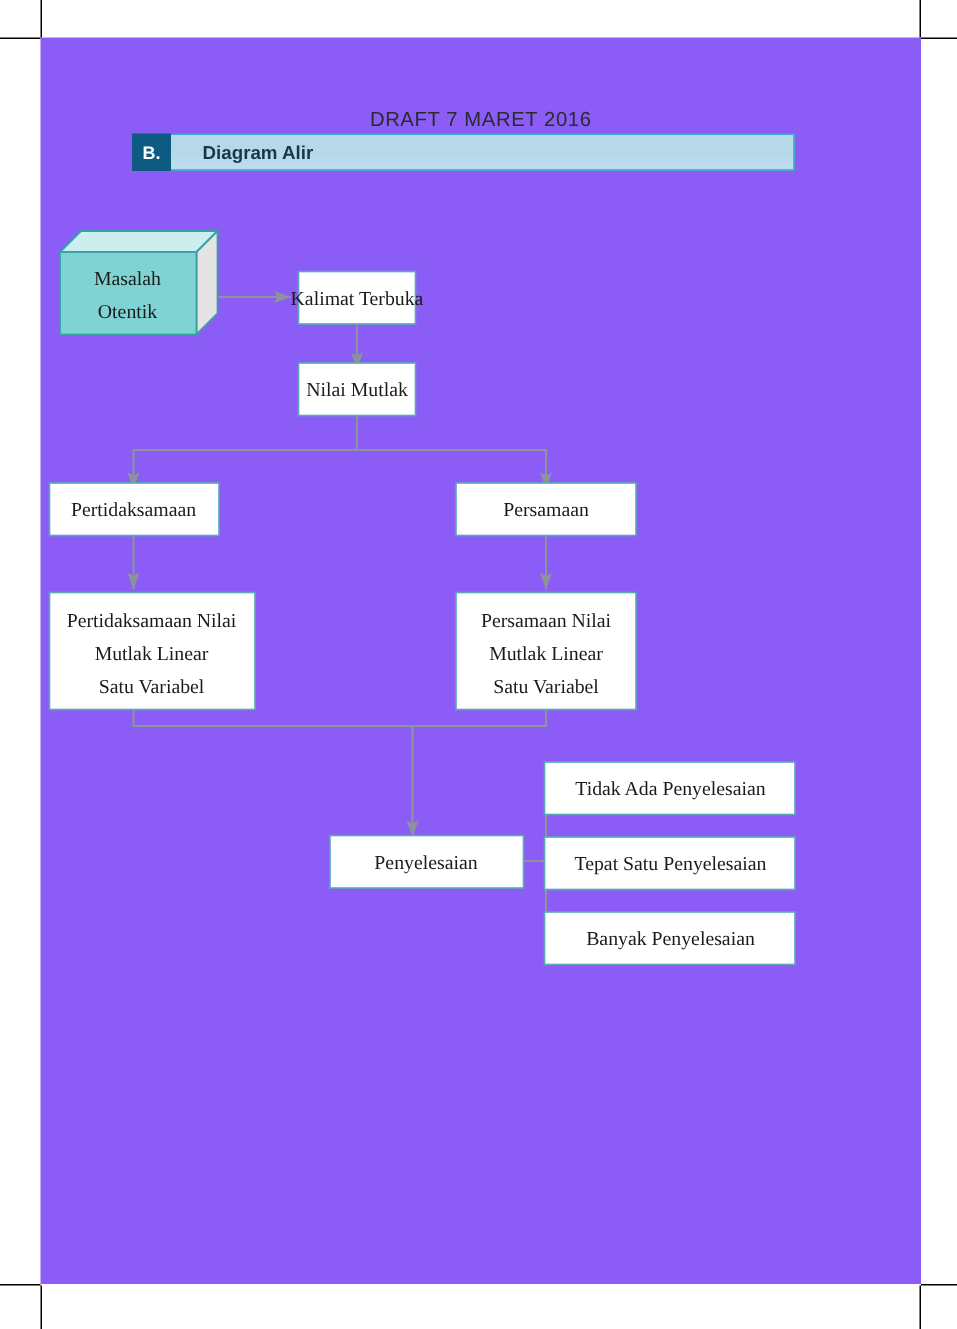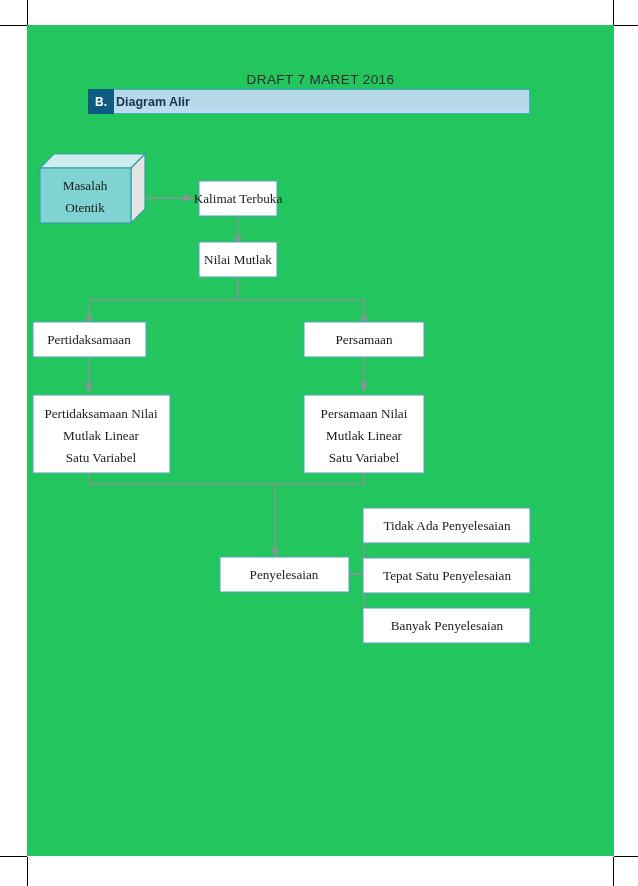--- a/index.html
+++ b/index.html
@@ -19,21 +19,21 @@
   
   .crop{position:absolute;background:#000;}
   .crop.h{height:1px;}
   .crop.v{width:1px;}
 
   
   .page-area{
     position:absolute;
     left:27px;top:25px;
     width:587px;height:831px;
-    background:#22c55e;
+    background:#8b5cf6;
   }
 
   
   .draft-title{
     position:absolute;
     left:0;top:47px;
     width:587px;
     text-align:center;
     font-family:"Liberation Sans", sans-serif;
     font-size:13.5px;
@@ -65,21 +65,21 @@
   .section-title-wrap{
     flex:1 1 auto;
     background:linear-gradient(to bottom,#b6d9ea 0%,#b6d9ea 55%,#bddef0 100%);
     border:1px solid #49a6d0;
     border-left:none;
     box-sizing:border-box;
     display:flex;
     align-items:center;
   }
   .section-title{
-    padding-left:2px;
+    padding-left:21px;
     font-family:"Liberation Sans", sans-serif;
     font-weight:bold;
     font-size:12.5px;
     color:#18374a;
   }
 
   
   .diagram{
     position:absolute;
     left:0;top:105px;

